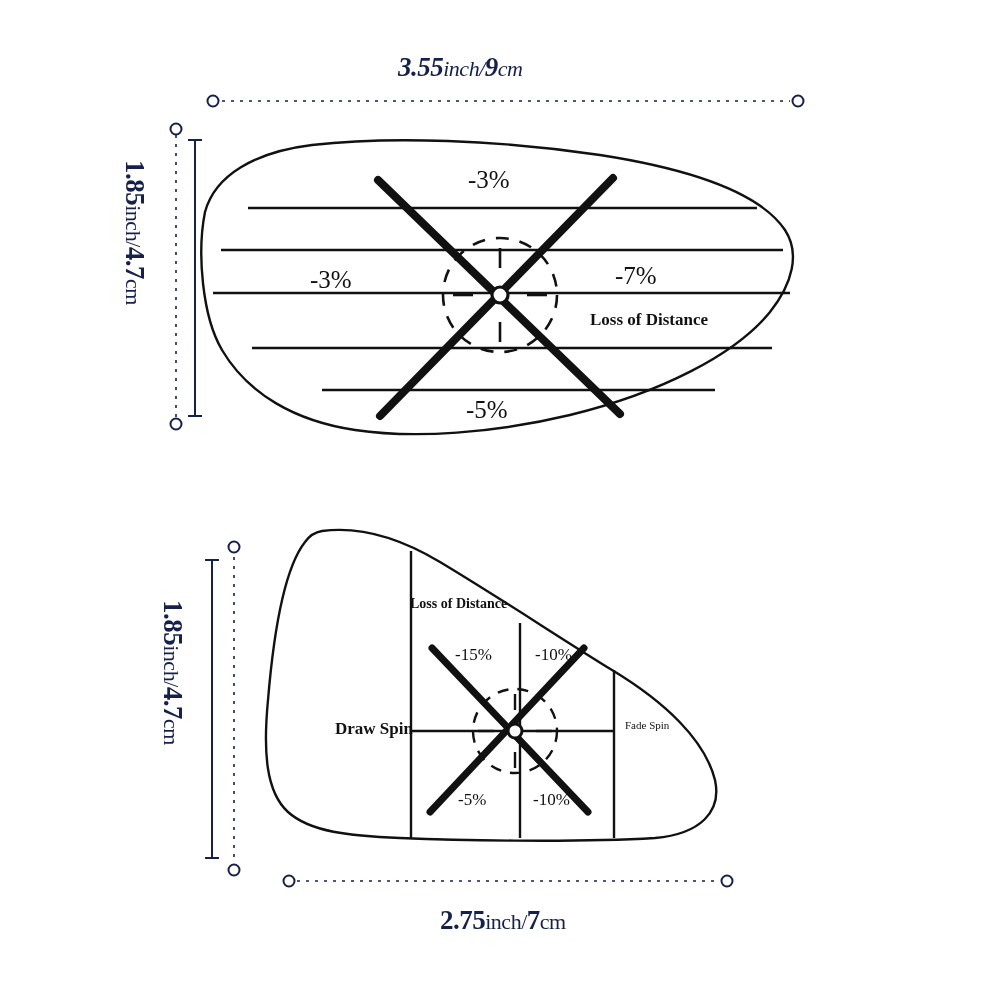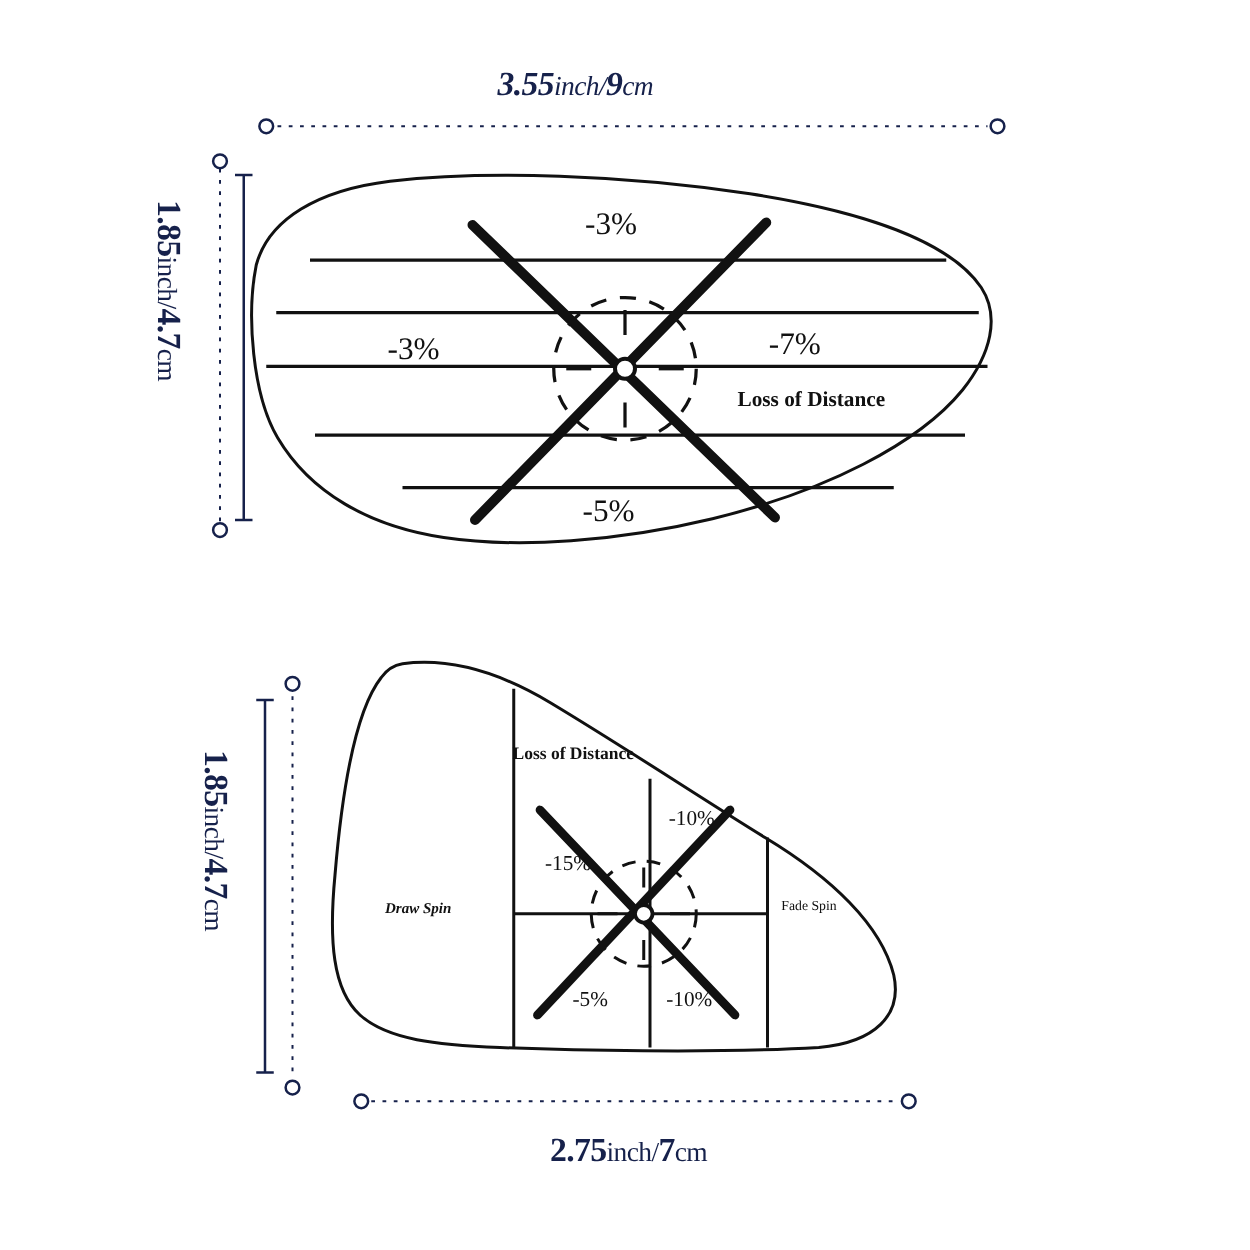--- a/index.html
+++ b/index.html
@@ -163,29 +163,29 @@
   <div class="face-text" style="left:310px; top:266px; font-size:25px;">-3%</div>
 
   <div class="face-text" style="left:615px; top:262px; font-size:25px;">-7%</div>
 
   <div class="face-text" style="left:466px; top:396px; font-size:25px;">-5%</div>
 
   <div class="face-text" style="left:590px; top:310px; font-size:17px; font-weight:bold;">Loss of Distance</div>
 
   <div class="face-text" style="left:410px; top:596px; font-size:14px; font-weight:bold;">Loss of Distance</div>
 
-  <div class="face-text" style="left:436px; top:645px; font-size:17px;margin-top:36px;">-15%</div>
+  <div class="face-text" style="left:455px; top:645px; font-size:17px;">-15%</div>
 
   <div class="face-text" style="left:535px; top:645px; font-size:17px;">-10%</div>
 
   <div class="face-text" style="left:458px; top:790px; font-size:17px;">-5%</div>
 
   <div class="face-text" style="left:533px; top:790px; font-size:17px;">-10%</div>
 
-  <div class="face-text" style="left:308px; top:719px; font-size:12px; font-weight:bold;font-style:italic;">Draw Spin</div>
+  <div class="face-text" style="left:335px; top:719px; font-size:17px; font-weight:bold;">Draw Spin</div>
 
   <div class="face-text" style="left:625px; top:719px; font-size:11px; font-weight:normal;">Fade Spin</div>
 
   <div class="dim-label" style="left:398px; top:52px;font-style:italic;">
     <span class="big">3.55</span><span class="small">inch</span><span class="small">/</span><span class="big">9</span><span class="small">cm</span>
   </div>
 
   <div class="dim-label vert" style="left:150px; top:160px; transform: rotate(90deg);">
     <span class="big">1.85</span><span class="small">inch</span><span class="small">/</span><span class="big">4.7</span><span class="small">cm</span>
   </div>

